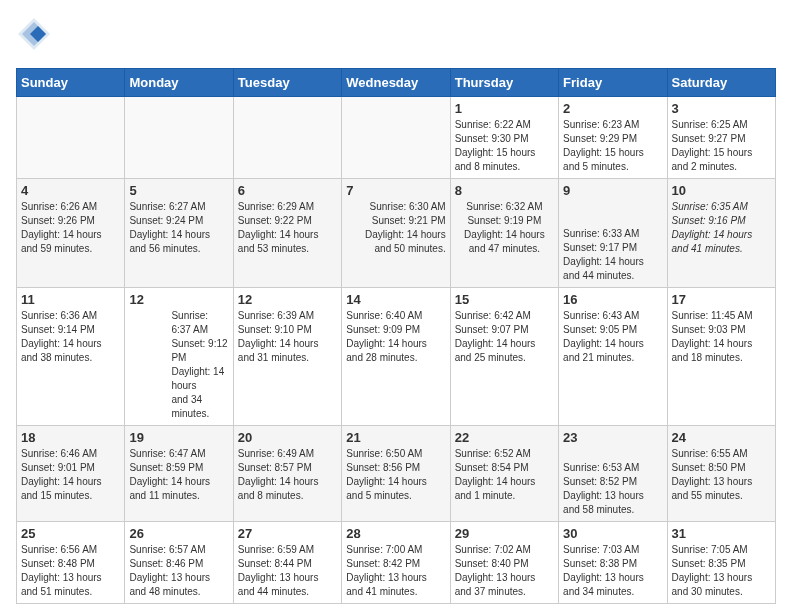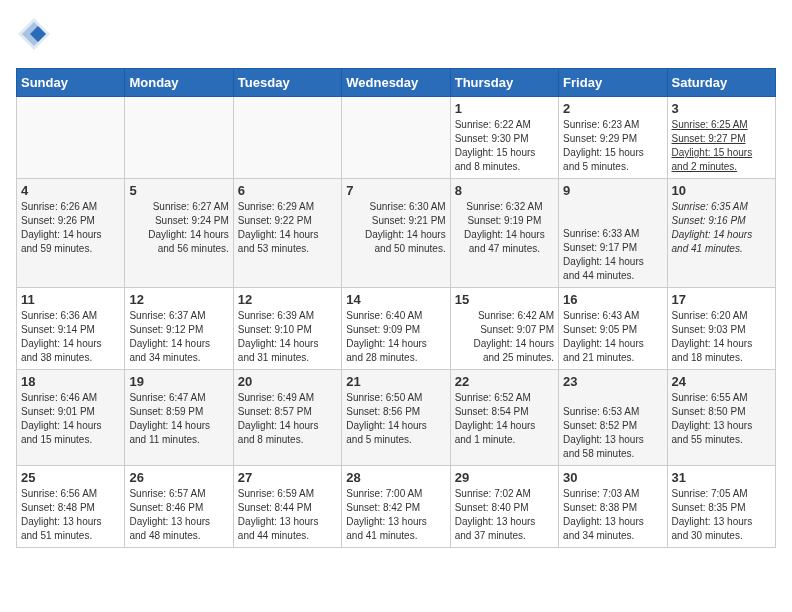--- a/index.html
+++ b/index.html
@@ -138,37 +138,37 @@
         </td>
         <td>
           <div class="day-number">2</div>
           <div class="day-info" style="white-space: pre-line;">Sunrise: 6:23 AM
 Sunset: 9:29 PM
 Daylight: 15 hours
 and 5 minutes.</div>
         </td>
         <td>
           <div class="day-number">3</div>
-          <div class="day-info" style="white-space: pre-line; text-decoration: underline;">Sunrise: 6:25 AM
+          <div class="day-info" style="white-space: pre-line;">Sunrise: 6:25 AM
 Sunset: 9:27 PM
 Daylight: 15 hours
 and 2 minutes.</div>
         </td>
       </tr>
       <tr>
         <td>
           <div class="day-number">4</div>
           <div class="day-info" style="white-space: pre-line;">Sunrise: 6:26 AM
 Sunset: 9:26 PM
 Daylight: 14 hours
 and 59 minutes.</div>
         </td>
         <td>
           <div class="day-number">5</div>
-          <div class="day-info" style="white-space: pre-line; text-align: right;">Sunrise: 6:27 AM
+          <div class="day-info" style="white-space: pre-line;">Sunrise: 6:27 AM
 Sunset: 9:24 PM
 Daylight: 14 hours
 and 56 minutes.</div>
         </td>
         <td>
           <div class="day-number">6</div>
           <div class="day-info" style="white-space: pre-line;">Sunrise: 6:29 AM
 Sunset: 9:22 PM
 Daylight: 14 hours
 and 53 minutes.</div>
@@ -205,56 +205,56 @@
       <tr>
         <td>
           <div class="day-number">11</div>
           <div class="day-info" style="white-space: pre-line;">Sunrise: 6:36 AM
 Sunset: 9:14 PM
 Daylight: 14 hours
 and 38 minutes.</div>
         </td>
         <td>
           <div class="day-number">12</div>
-          <div class="day-info" style="white-space: pre-line;">Sunrise: 6:37 AM
+          <div class="day-info" style="white-space: pre-line; margin-left: 42px;">Sunrise: 6:37 AM
 Sunset: 9:12 PM
 Daylight: 14 hours
 and 34 minutes.</div>
         </td>
         <td>
           <div class="day-number">12</div>
           <div class="day-info" style="white-space: pre-line;">Sunrise: 6:39 AM
 Sunset: 9:10 PM
 Daylight: 14 hours
 and 31 minutes.</div>
         </td>
         <td>
           <div class="day-number">14</div>
           <div class="day-info" style="white-space: pre-line;">Sunrise: 6:40 AM
 Sunset: 9:09 PM
 Daylight: 14 hours
 and 28 minutes.</div>
         </td>
         <td>
           <div class="day-number">15</div>
-          <div class="day-info" style="white-space: pre-line; text-align: right;">Sunrise: 6:42 AM
+          <div class="day-info" style="white-space: pre-line;">Sunrise: 6:42 AM
 Sunset: 9:07 PM
 Daylight: 14 hours
 and 25 minutes.</div>
         </td>
         <td>
           <div class="day-number">16</div>
           <div class="day-info" style="white-space: pre-line;">Sunrise: 6:43 AM
 Sunset: 9:05 PM
 Daylight: 14 hours
 and 21 minutes.</div>
         </td>
         <td>
           <div class="day-number">17</div>
-          <div class="day-info" style="white-space: pre-line;">Sunrise: 6:20 AM
+          <div class="day-info" style="white-space: pre-line;">Sunrise: 11:45 AM
 Sunset: 9:03 PM
 Daylight: 14 hours
 and 18 minutes.</div>
         </td>
       </tr>
       <tr>
         <td>
           <div class="day-number">18</div>
           <div class="day-info" style="white-space: pre-line;">Sunrise: 6:46 AM
 Sunset: 9:01 PM

